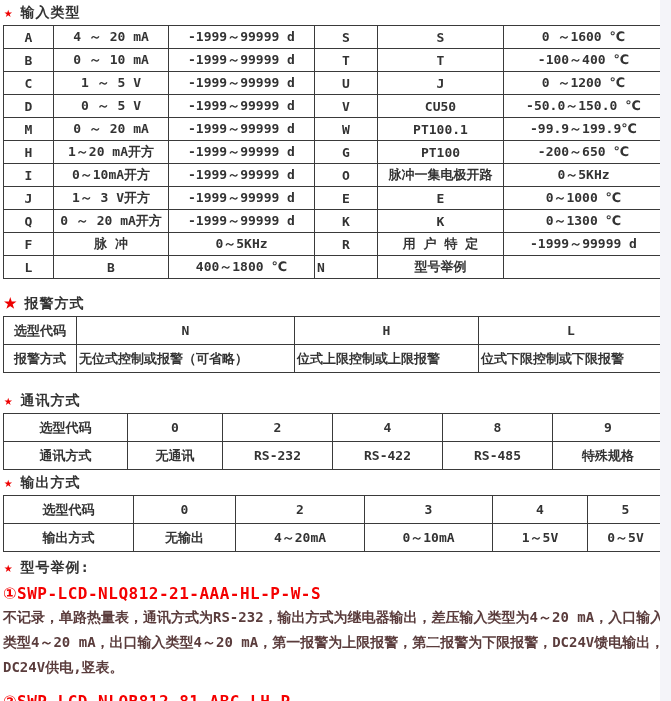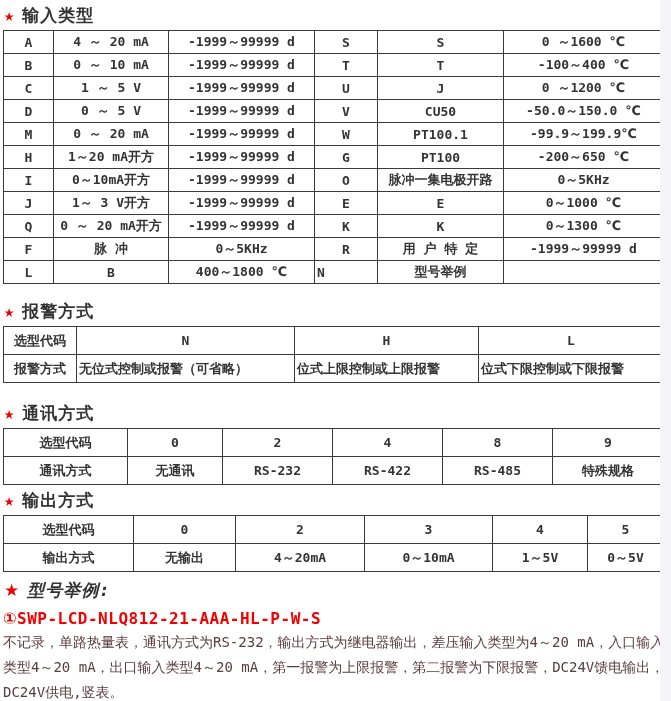--- a/index.html
+++ b/index.html
@@ -10,47 +10,47 @@
     overflow:hidden;
     font-family:"DejaVu Sans Mono","DejaVu Sans",monospace;
     color:#333333;
   }
   .side-strip{
     position:absolute;right:0;top:0;width:11px;height:701px;
     background:#f4f4f9;
   }
   .sec{
     margin:4px 0 3px 4px;
-    font-size:17px;font-weight:bold;color:#333333;
+    font-size:14px;font-weight:bold;color:#333333;
     letter-spacing:1px;
   }
   .sec .star{color:#ee0000;margin-right:8px;letter-spacing:0;}
   table{
     border-collapse:collapse;table-layout:fixed;
     margin-left:3px;
   }
   td{
     border:1px solid #3a3a3a;
     text-align:center;
     font-size:13px;font-weight:bold;color:#333333;
     padding:0;overflow:hidden;white-space:nowrap;
   }
   .t1 td{height:22px;}
   .t2 td,.t3 td,.t4 td{height:27px;}
   td.la{text-align:left;padding-left:2px;}
-  .sec-alarm{margin-top:16px;}
+  .sec-alarm{margin-top:16px;font-family:Liberation Serif, serif;}
   .sec-comm{margin-top:19px;}
   .sec-output{}
-  .sec-examples{margin-top:7px;margin-bottom:4px;font-style:italic;}
+  .sec-examples{margin-top:7px;margin-bottom:4px;}
   .model{
     color:#f40000;font-size:16px;font-weight:bold;
     margin:7px 0 2px 3px;letter-spacing:0.5px;white-space:nowrap;
   }
   .desc{
-    color:#5a3c3c;font-size:14px;font-weight:normal;
+    color:#5a3c3c;font-size:14px;font-weight:bold;
     line-height:25px;margin:1px 0 12px 3px;width:665px;
   }
 </style>
 </head>
 <body>
 
 <div class="side-strip"></div>
 
 <div class="sec">
   <span class="star">★</span><span>输入类型</span>

